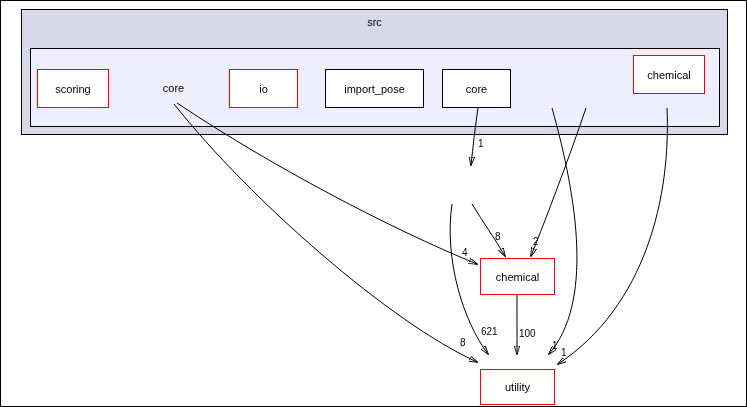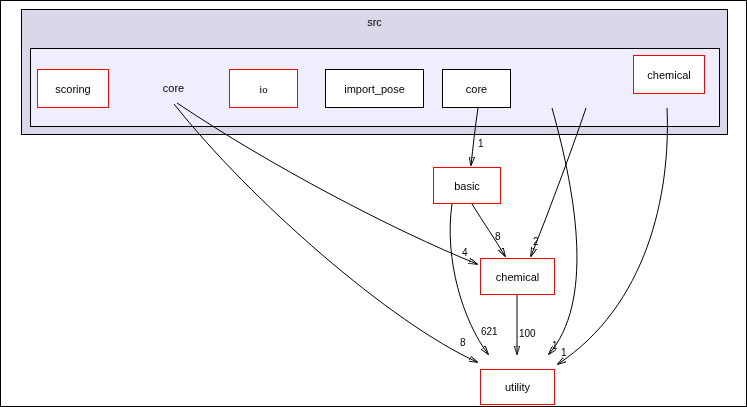--- a/index.html
+++ b/index.html
@@ -15,21 +15,21 @@
   .cluster-label { position:absolute; font-size:11px; line-height:11px; }
   .label-src  { left:20px; top:16px; width:707px; text-align:center; }
   .label-core { left:150px; top:82px; width:45px; text-align:center; }
   .node {
     position:absolute; background:#ffffff; border:1px solid #000;
     box-sizing:border-box; display:flex; align-items:center; justify-content:center;
     font-size:11px;
   }
   .node.link { border-color:#ff0000; }
   .n-scoring     { left:36px;  top:68px;  width:72px; height:39px; }
-  .n-io          { left:228px; top:68px;  width:69px; height:39px;font-family:Liberation Serif, serif; }
+  .n-io          { left:228px; top:68px;  width:69px; height:39px; }
   .n-import_pose { left:324px; top:68px;  width:99px; height:39px; }
   .n-pose        { left:441px; top:68px;  width:69px; height:39px; }
   .n-fragment    { left:539px; top:68px;  width:68px; height:39px; }
   .n-chemical    { left:632px; top:54px;  width:72px; height:39px; }
   .n-basic       { left:432px; top:166px; width:68px; height:37px; }
   .n-numeric     { left:479px; top:257px; width:75px; height:37px; }
   .n-utility     { left:479px; top:368px; width:75px; height:36px; }
   svg.edges { position:absolute; left:0; top:0; pointer-events:none; }
   svg.edges path { fill:none; stroke:#000; stroke-width:1; }
   .edge-label { position:absolute; font-size:10px; line-height:10px; }
@@ -78,23 +78,20 @@
   </div>
   <div class="node n-import_pose">
     <span>import_pose</span>
   </div>
   <div class="node n-pose">
     <span>core</span>
   </div>
   <div class="node link n-chemical">
     <span>chemical</span>
   </div>
-  <div class="node link n-basic">
-    <span>basic</span>
-  </div>
   <div class="node link n-numeric">
     <span>chemical</span>
   </div>
   <div class="node link n-utility">
     <span>utility</span>
   </div>
 
   <span class="edge-label el-0">1</span>
   <span class="edge-label el-1">8</span>
   <span class="edge-label el-2">2</span>

